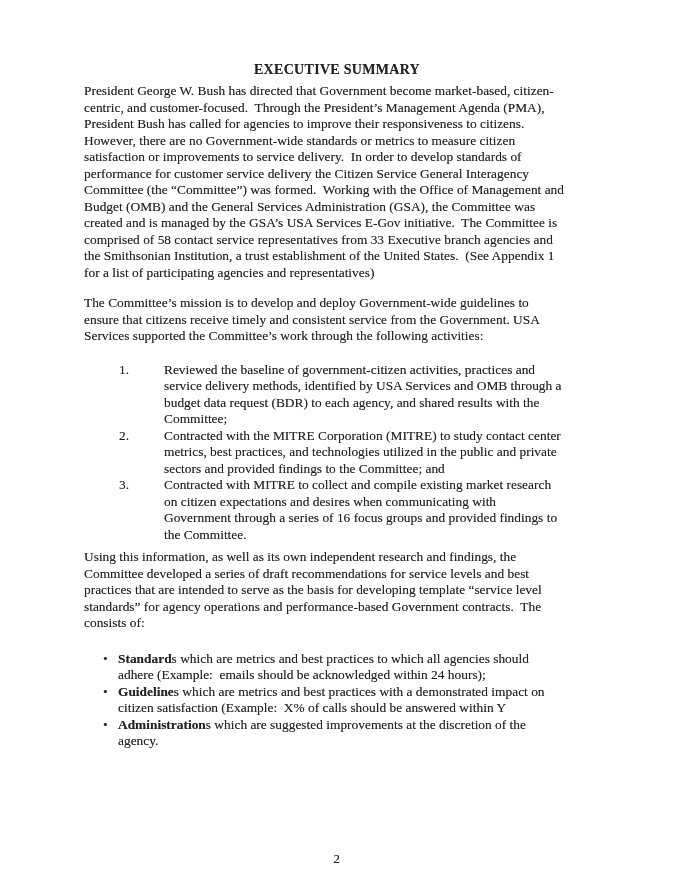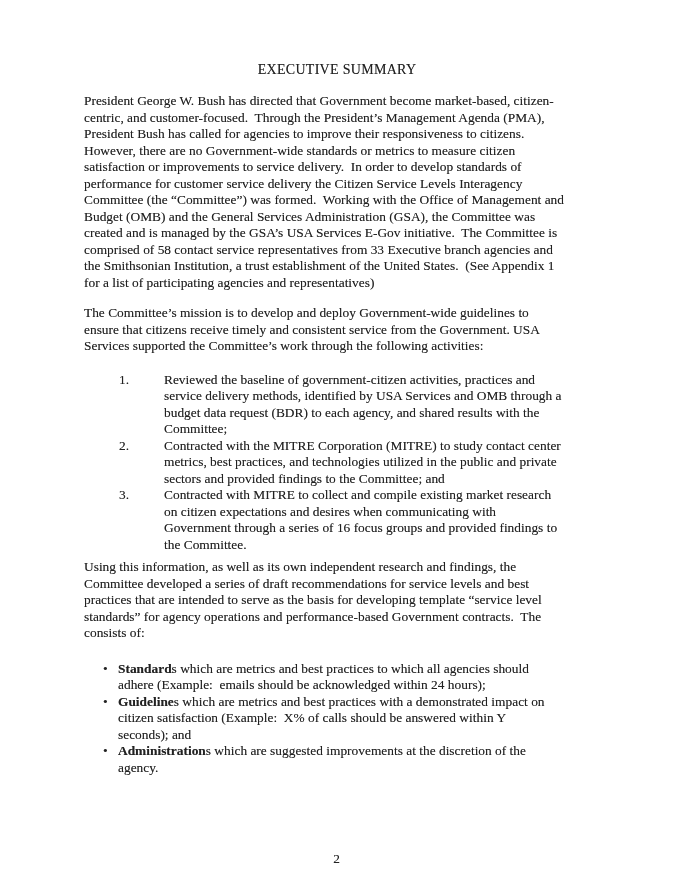--- a/index.html
+++ b/index.html
@@ -17,27 +17,27 @@
   }
   .content {
     position: absolute;
     left: 84px;
     top: 61px;
     width: 506px;
   }
   .doc-title {
     margin: 0;
     font-size: 14px;
-    font-weight: 400;
+    font-weight: 700;
     line-height: 17px;
     text-align: center;
     letter-spacing: 0.3px;
   }
   .para { margin: 0; }
-  .p1 { margin-top: 15px; }
+  .p1 { margin-top: 5px; }
   .p2 { margin-top: 14px; }
   .numlist { margin-top: 17px; }
   .p3 { margin-top: 6px; }
   .bulletlist { margin-top: 19px; }
   .line { white-space: pre; }
   .num-item { position: relative; padding-left: 80px; }
   .num-marker { position: absolute; left: 35px; top: 0; }
   .bullet-item { position: relative; padding-left: 34px; }
   .bullet-marker { position: absolute; left: 19px; top: 0; }
   .b { font-weight: 700; text-align: right; }
@@ -56,21 +56,21 @@
   <div class="content">
 
     <h1 class="doc-title">EXECUTIVE SUMMARY</h1>
 
     <div class="para p1">
       <div class="line">President George W. Bush has directed that Government become market-based, citizen-</div>
       <div class="line">centric, and customer-focused.  Through the President’s Management Agenda (PMA),</div>
       <div class="line">President Bush has called for agencies to improve their responsiveness to citizens.</div>
       <div class="line">However, there are no Government-wide standards or metrics to measure citizen</div>
       <div class="line">satisfaction or improvements to service delivery.  In order to develop standards of</div>
-      <div class="line">performance for customer service delivery the Citizen Service Levels Interagency</div>
+      <div class="line">performance for customer service delivery the Citizen Service General Interagency</div>
       <div class="line">Committee (the “Committee”) was formed.  Working with the Office of Management and</div>
       <div class="line">Budget (OMB) and the General Services Administration (GSA), the Committee was</div>
       <div class="line">created and is managed by the GSA’s USA Services E-Gov initiative.  The Committee is</div>
       <div class="line">comprised of 58 contact service representatives from 33 Executive branch agencies and</div>
       <div class="line">the Smithsonian Institution, a trust establishment of the United States.  (See Appendix 1</div>
       <div class="line">for a list of participating agencies and representatives)</div>
     </div>
 
     <div class="para p2">
       <div class="line">The Committee’s mission is to develop and deploy Government-wide guidelines to</div>
@@ -112,21 +112,20 @@
     <div class="bulletlist">
       <div class="bullet-item">
         <span class="bullet-marker">•</span>
         <div class="line"><span class="b">Standard</span><span>s which are metrics and best practices to which all agencies should</span></div>
         <div class="line">adhere (Example:  emails should be acknowledged within 24 hours);</div>
       </div>
       <div class="bullet-item">
         <span class="bullet-marker">•</span>
         <div class="line"><span class="b">Guideline</span><span>s which are metrics and best practices with a demonstrated impact on</span></div>
         <div class="line">citizen satisfaction (Example:  X% of calls should be answered within Y</div>
-        <div class="line">seconds); and</div>
       </div>
       <div class="bullet-item">
         <span class="bullet-marker">•</span>
         <div class="line"><span class="b">Administration</span><span>s which are suggested improvements at the discretion of the</span></div>
         <div class="line">agency.</div>
       </div>
     </div>
 
   </div>
 

